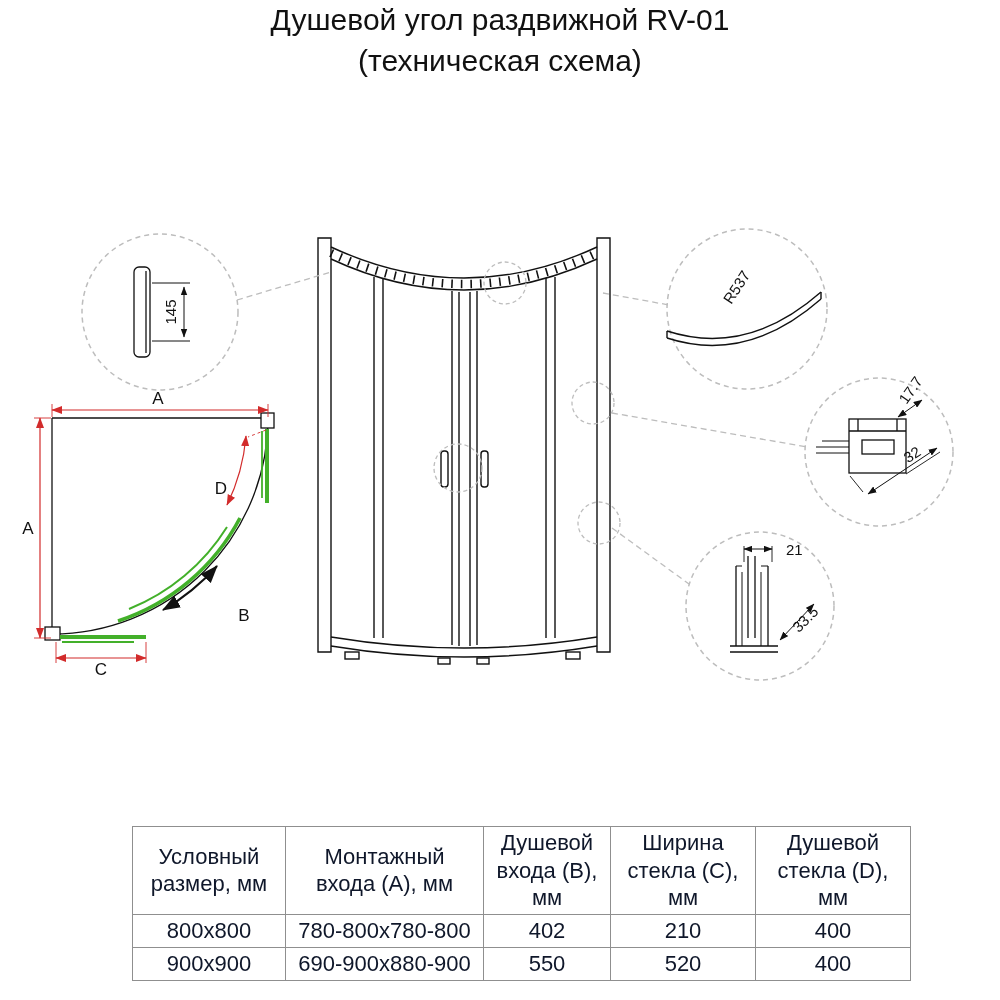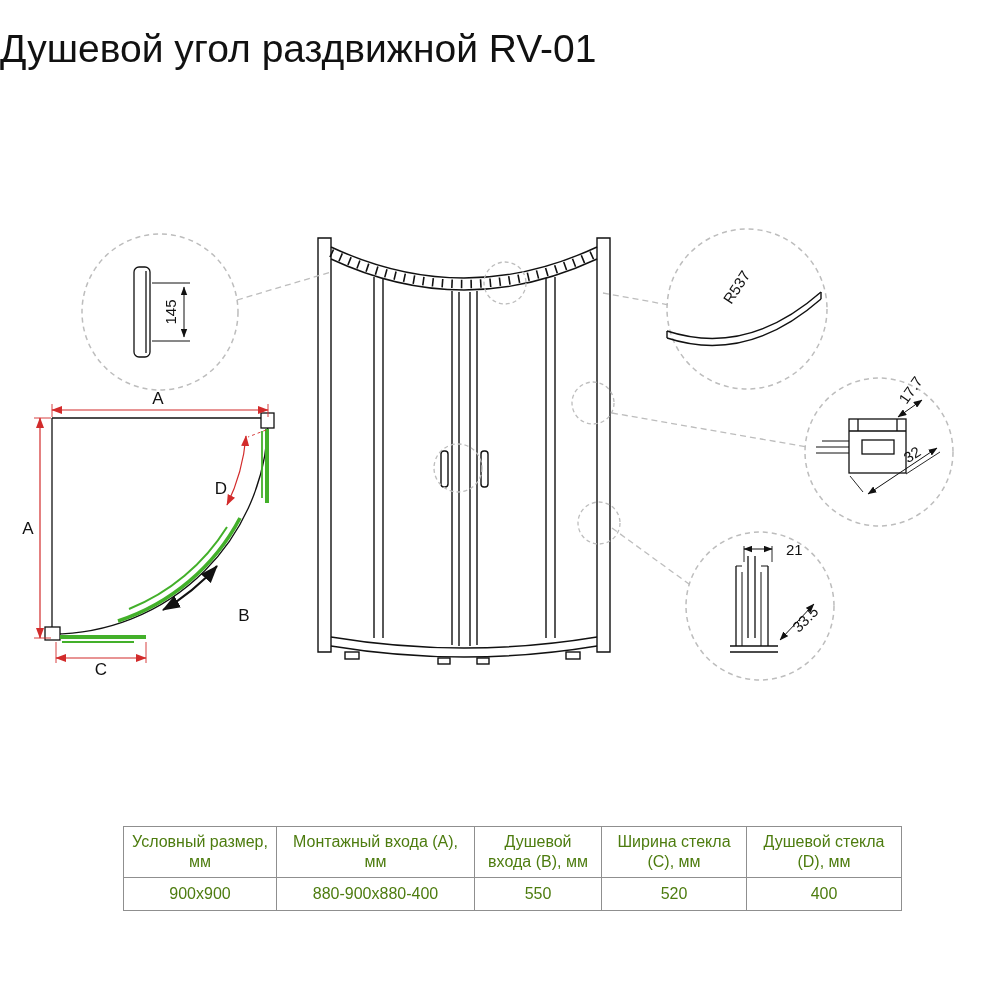--- a/index.html
+++ b/index.html
@@ -1,39 +1,40 @@
 <!DOCTYPE html>
 <html><head>
 <meta charset="utf-8">
 <style>
   html,body{margin:0;padding:0}
   body{
     width:1000px;height:1000px;position:relative;background:#ffffff;
     font-family:"Liberation Sans",sans-serif;color:#111;overflow:hidden;
   }
-  .title{position:absolute;top:23px;left:0;width:100%;
-         font-size:39px;line-height:1.35;color:#111}
+  .title{position:absolute;top:0;left:0;width:100%;text-align:center;
+         font-size:30px;line-height:1.35;color:#111}
   svg.diagram{position:absolute;top:0;left:0}
   svg text{font-family:"Liberation Sans",sans-serif;fill:#111}
   .dimtxt{font-size:15px}
   .plantxt{font-size:17px}
   table.size-table{
-    position:absolute;left:123px;top:826px;width:778px;
+    position:absolute;left:132px;top:826px;width:778px;
     border-collapse:collapse;table-layout:fixed;
-    font-size:16px;text-align:center;color:#4d7c0f;
+    font-size:22px;text-align:center;color:#0f172a;
   }
   table.size-table th,table.size-table td{border:1px solid #8f8f8f}
   table.size-table th{font-weight:400;height:46px;line-height:1.25;padding:2px 8px}
   table.size-table td{height:28px;padding:2px 6px}
 </style>
 </head>
 <body>
 
 <div class="title">
   <div>Душевой угол раздвижной RV-01</div>
+  <div>(техническая схема)</div>
 </div>
 
 <svg class="diagram" width="1000" height="820" viewBox="0 0 1000 820">
   <defs>
     <marker id="arB" viewBox="0 0 8 6" markerWidth="9" markerHeight="7" refX="7.5" refY="3" orient="auto-start-reverse">
       <path d="M0,0 L8,3 L0,6 Z" fill="#111"></path>
     </marker>
     <marker id="arR" viewBox="0 0 8 6" markerWidth="9" markerHeight="7" refX="7.5" refY="3" orient="auto-start-reverse">
       <path d="M0,0 L8,3 L0,6 Z" fill="#d22b2b"></path>
     </marker>
@@ -171,20 +172,27 @@
     <tr>
       <th>Условный размер, мм</th>
       <th>Монтажный входа (А), мм</th>
       <th>Душевой входа (B), мм</th>
       <th>Ширина стекла (C), мм</th>
       <th>Душевой стекла (D), мм</th>
     </tr>
   </thead>
   <tbody>
     <tr>
+      <td>800x800</td>
+      <td>780-800x780-800</td>
+      <td>402</td>
+      <td>210</td>
+      <td>400</td>
+    </tr>
+    <tr>
       <td>900x900</td>
-      <td>880-900x880-400</td>
+      <td>690-900x880-900</td>
       <td>550</td>
       <td>520</td>
       <td>400</td>
     </tr>
   </tbody>
 </table>
 
 </body></html>

